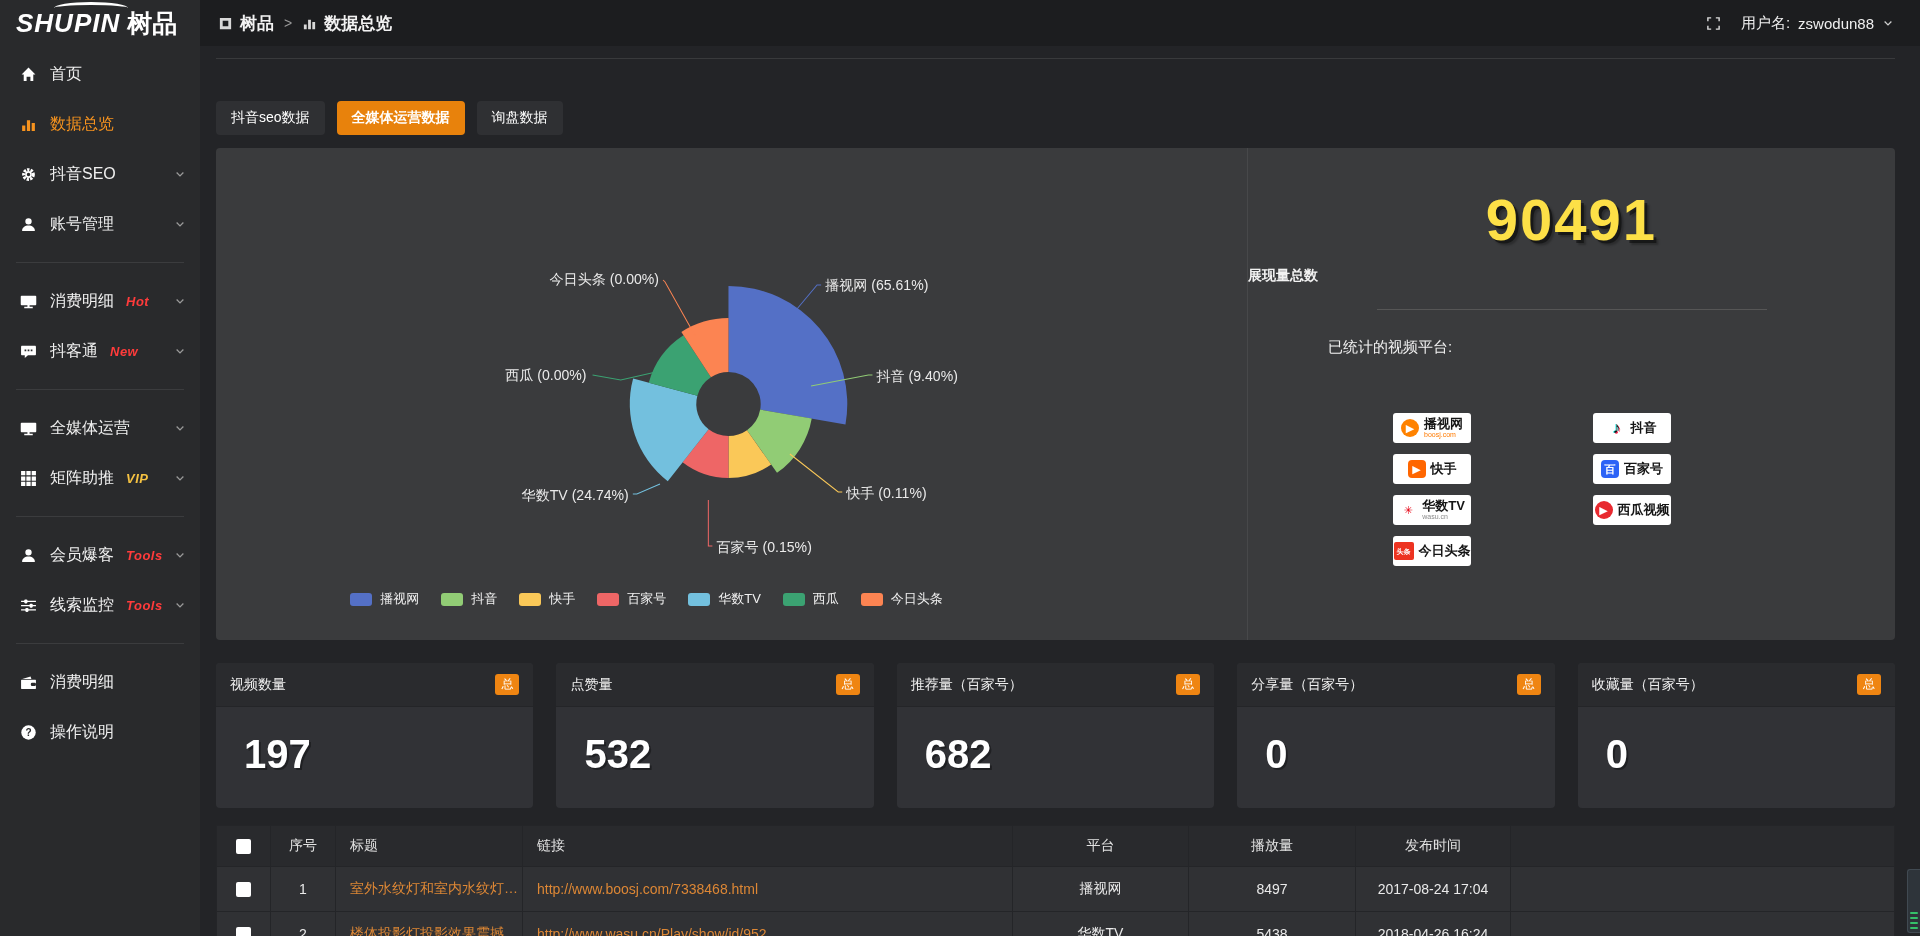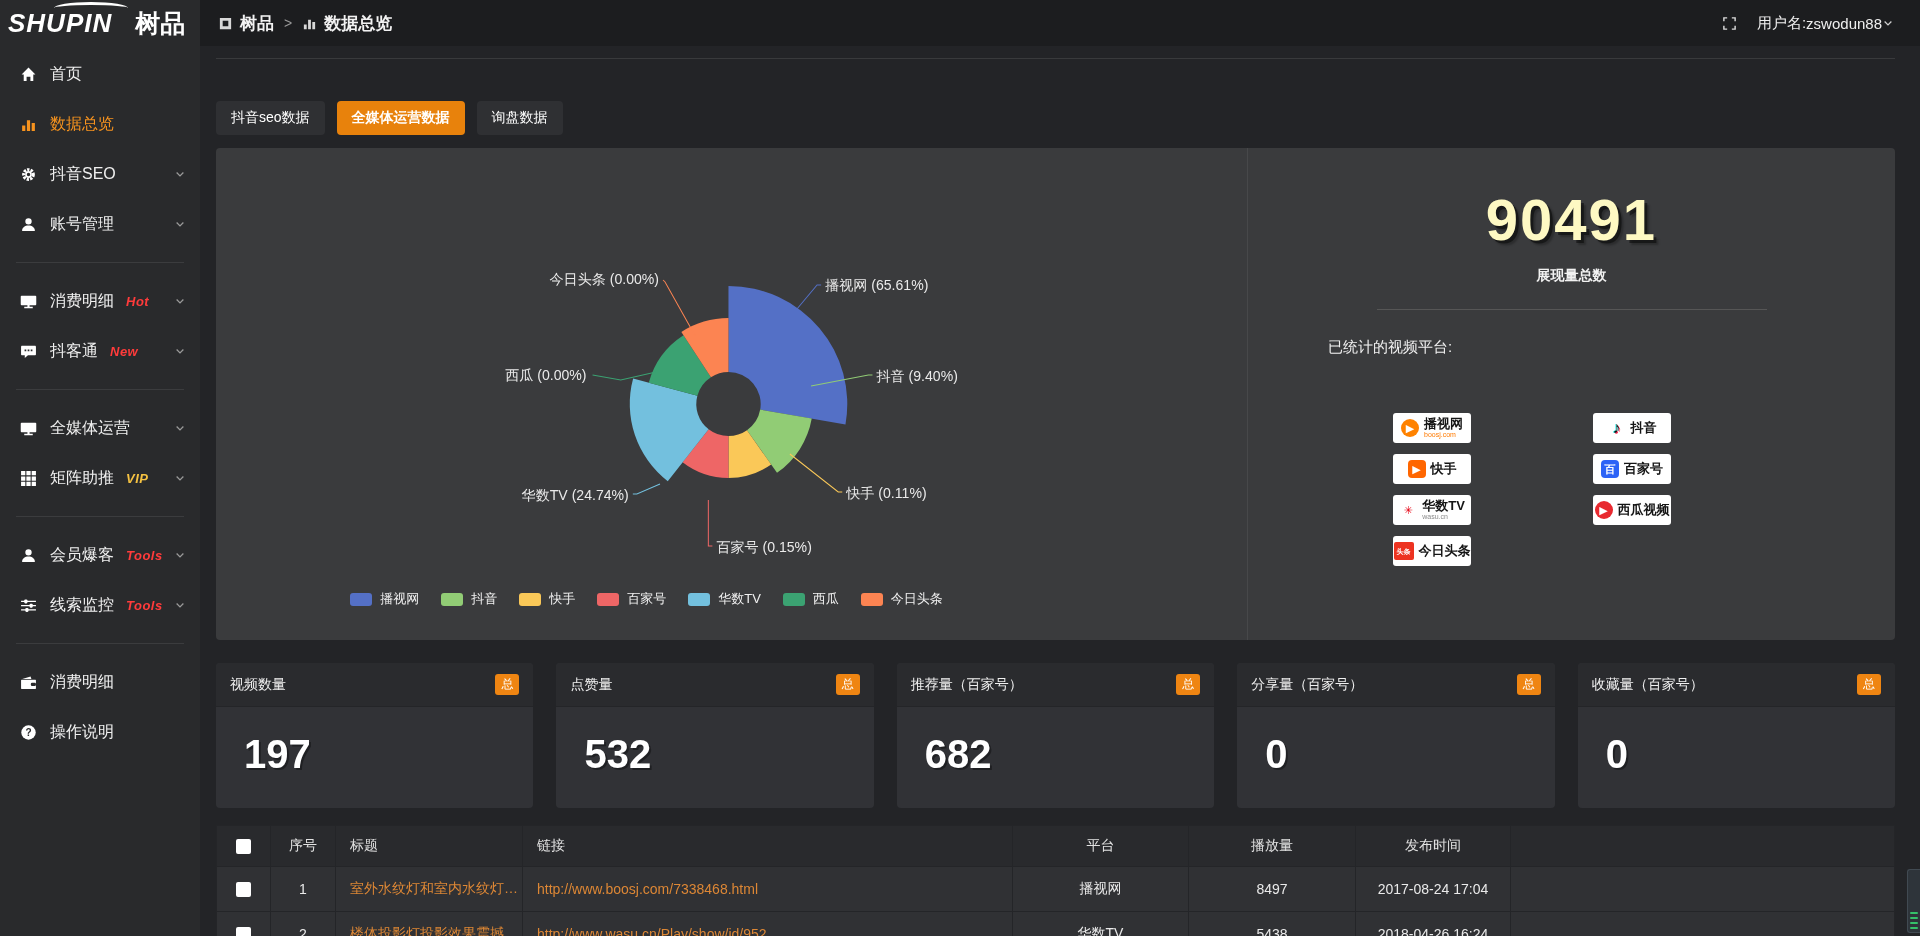--- a/index.html
+++ b/index.html
@@ -6,30 +6,30 @@
   html,body { width:1920px; height:936px; overflow:hidden; }
   body {
     background:#232427; color:#e8e8e8;
     font-family:"Liberation Sans","DejaVu Sans",sans-serif;
     font-size:14px;
   }
   svg.mi { width:17px; height:17px; fill:currentColor; flex:none; }
 
   
   .topbar { height:46px; background:#1c1d1f; display:flex; align-items:center; }
-  .logo { width:200px; height:46px; background:#292a2c; display:flex; align-items:center; padding-left:8px; position:relative; flex:none;gap:16px; }
+  .logo { width:200px; height:46px; background:#292a2c; display:flex; align-items:center; padding-left:16px; position:relative; flex:none; }
   .logo-en { font-size:26px; font-weight:800; letter-spacing:1px; color:#fff; font-style:italic; }
   .logo-cn { font-size:25px; font-weight:800; color:#fff; margin-left:7px; }
   .logo-arc { position:absolute; left:54px; top:2px; width:74px; height:12px; border-top:3px solid #fff; border-radius:50%; }
   .breadcrumb { display:flex; align-items:center; gap:7px; padding-left:18px; font-size:17px; font-weight:bold; color:#f2f2f2; }
   .breadcrumb svg { width:15px; height:15px; color:#d8d8d8; }
   .crumb-sep { color:#9a9a9a; font-size:14px; font-weight:normal; margin:0 3px; }
   .user-zone { margin-left:auto; display:flex; align-items:center; gap:20px; padding-right:26px; font-size:15px; color:#efefef; }
   .user-zone svg.tbi { width:15px; height:15px; color:#dcdcdc; }
-  .user-name { display:flex; align-items:center; gap:0; cursor:pointer; }
+  .user-name { display:flex; align-items:center; gap:8px; cursor:pointer; }
   .user-name svg { width:12px; height:12px; color:#cfcfcf; }
 
   
   .layout { display:flex; height:890px; }
   .sidebar { width:200px; background:#292a2c; padding-top:3px; flex:none; }
   .side-list { list-style:none; }
   .side-item { display:flex; align-items:center; height:50px; padding:0 14px 0 20px; font-size:16px; color:#f0f0f0; cursor:pointer; }
   .side-item .mi { margin-right:13px; color:#fff; }
   .side-item.active { color:#f7931e; }
   .side-item.active .mi { color:#f7931e; }
@@ -48,23 +48,23 @@
 
   
   .panel { height:492px; background:#3a3b3d; border-radius:4px; margin-top:13px; display:flex; }
   .chart-area { flex:1; position:relative; }
   #pieChart { position:absolute; inset:0; width:100%; height:100%; }
   .legend { position:absolute; left:0; right:170px; bottom:32px; display:flex; justify-content:center; gap:22px; }
   .legend-item { display:flex; align-items:center; gap:8px; font-size:13px; color:#f0f0f0; cursor:pointer; }
   .legend-swatch { width:22px; height:13px; border-radius:3px; }
 
   .summary { width:648px; border-left:1px solid rgba(255,255,255,.07); padding-top:38px; flex:none; }
-  .big-number { text-align:center; font-size:58px; font-weight:bold; color:#fef9c3; letter-spacing:2px;
+  .big-number { text-align:center; font-size:58px; font-weight:bold; color:#fde047; letter-spacing:2px;
                 text-shadow:3px 3px 0 rgba(0,0,0,.45), 5px 5px 2px rgba(0,0,0,.25); }
-  .big-label { text-align:center; font-size:14px; font-weight:bold; color:#f2f2f2; margin-top:14px; }
+  .big-label { text-align:left; font-size:14px; font-weight:bold; color:#f2f2f2; margin-top:14px; }
   .sum-divider { width:390px; margin:24px auto 0; border-top:1px solid #565656; }
   .platforms-title { margin:28px 0 0 80px; font-size:15px; color:#f0f0f0; }
   .pf-grid { display:grid; grid-template-columns:auto auto; grid-auto-flow:column;
              grid-template-rows:repeat(4,auto); justify-content:start;
              column-gap:122px; row-gap:11px; margin:56px 0 0 145px; }
   .pf-badge { width:78px; height:30px; background:#fff; border-radius:3px; display:flex; align-items:center; justify-content:center; gap:5px; }
   .pf-icon { width:18px; height:18px; display:flex; align-items:center; justify-content:center; font-size:11px; font-weight:bold; line-height:1; flex:none; }
   .pf-icon[data-shape="circle"] { border-radius:50%; }
   .pf-icon[data-shape="round"]  { border-radius:4px; }
   .pf-icon[data-shape="square"] { border-radius:2px; width:20px; font-size:7px; }

